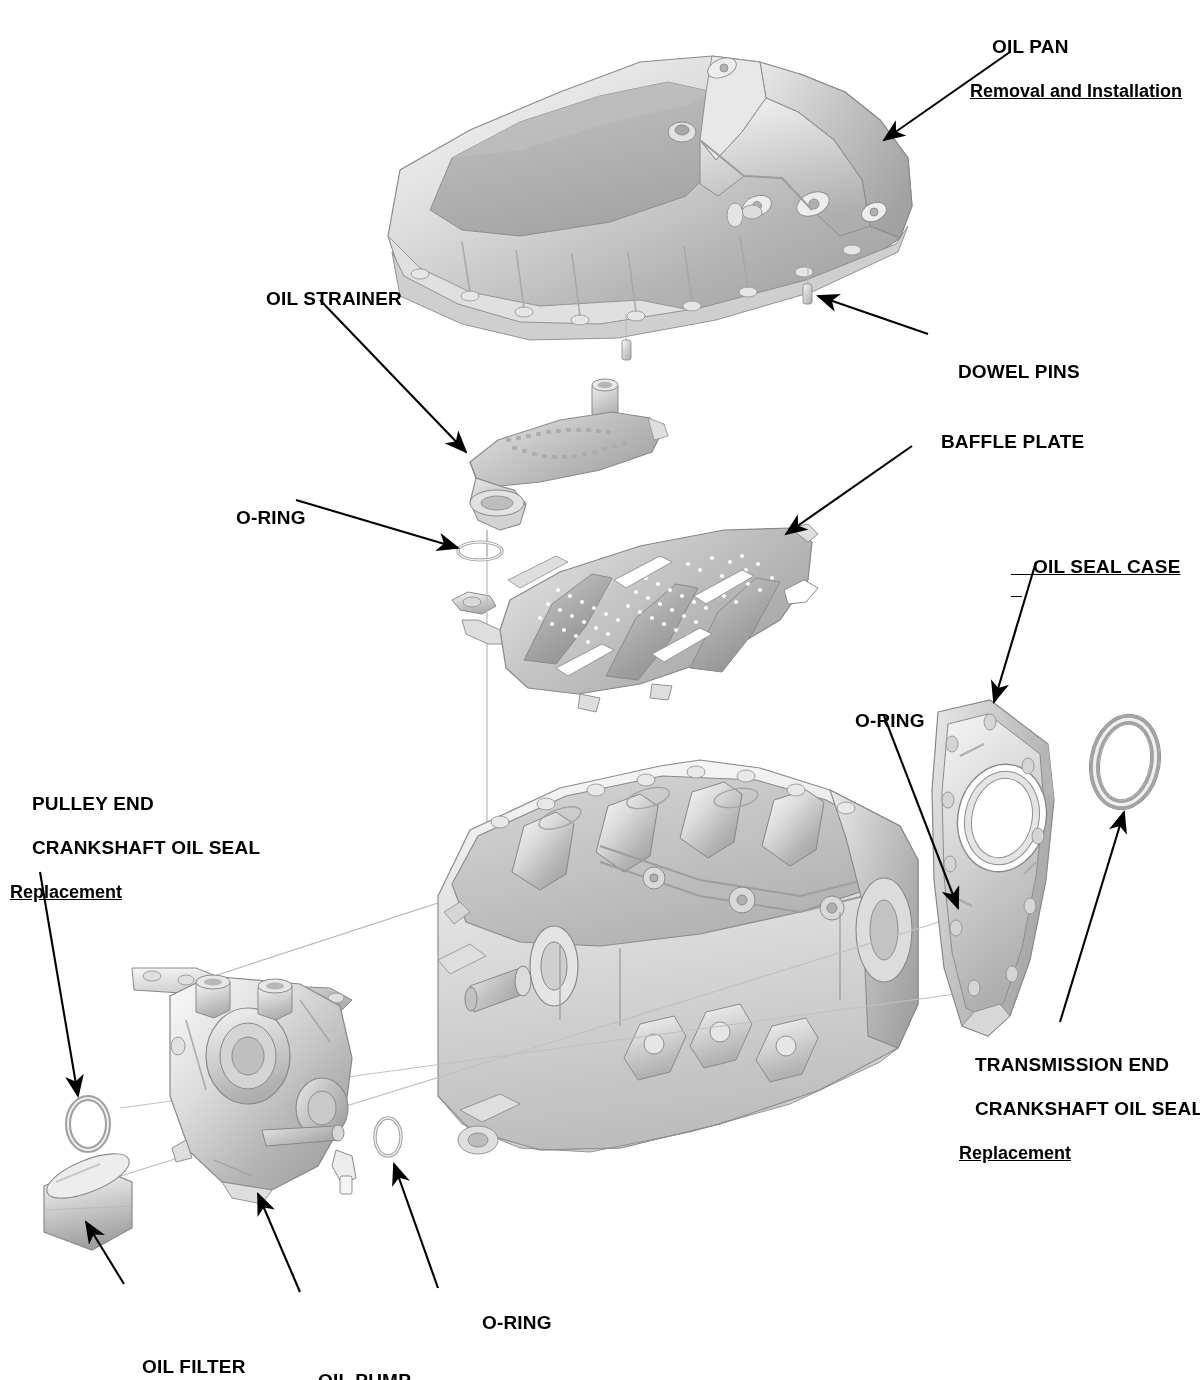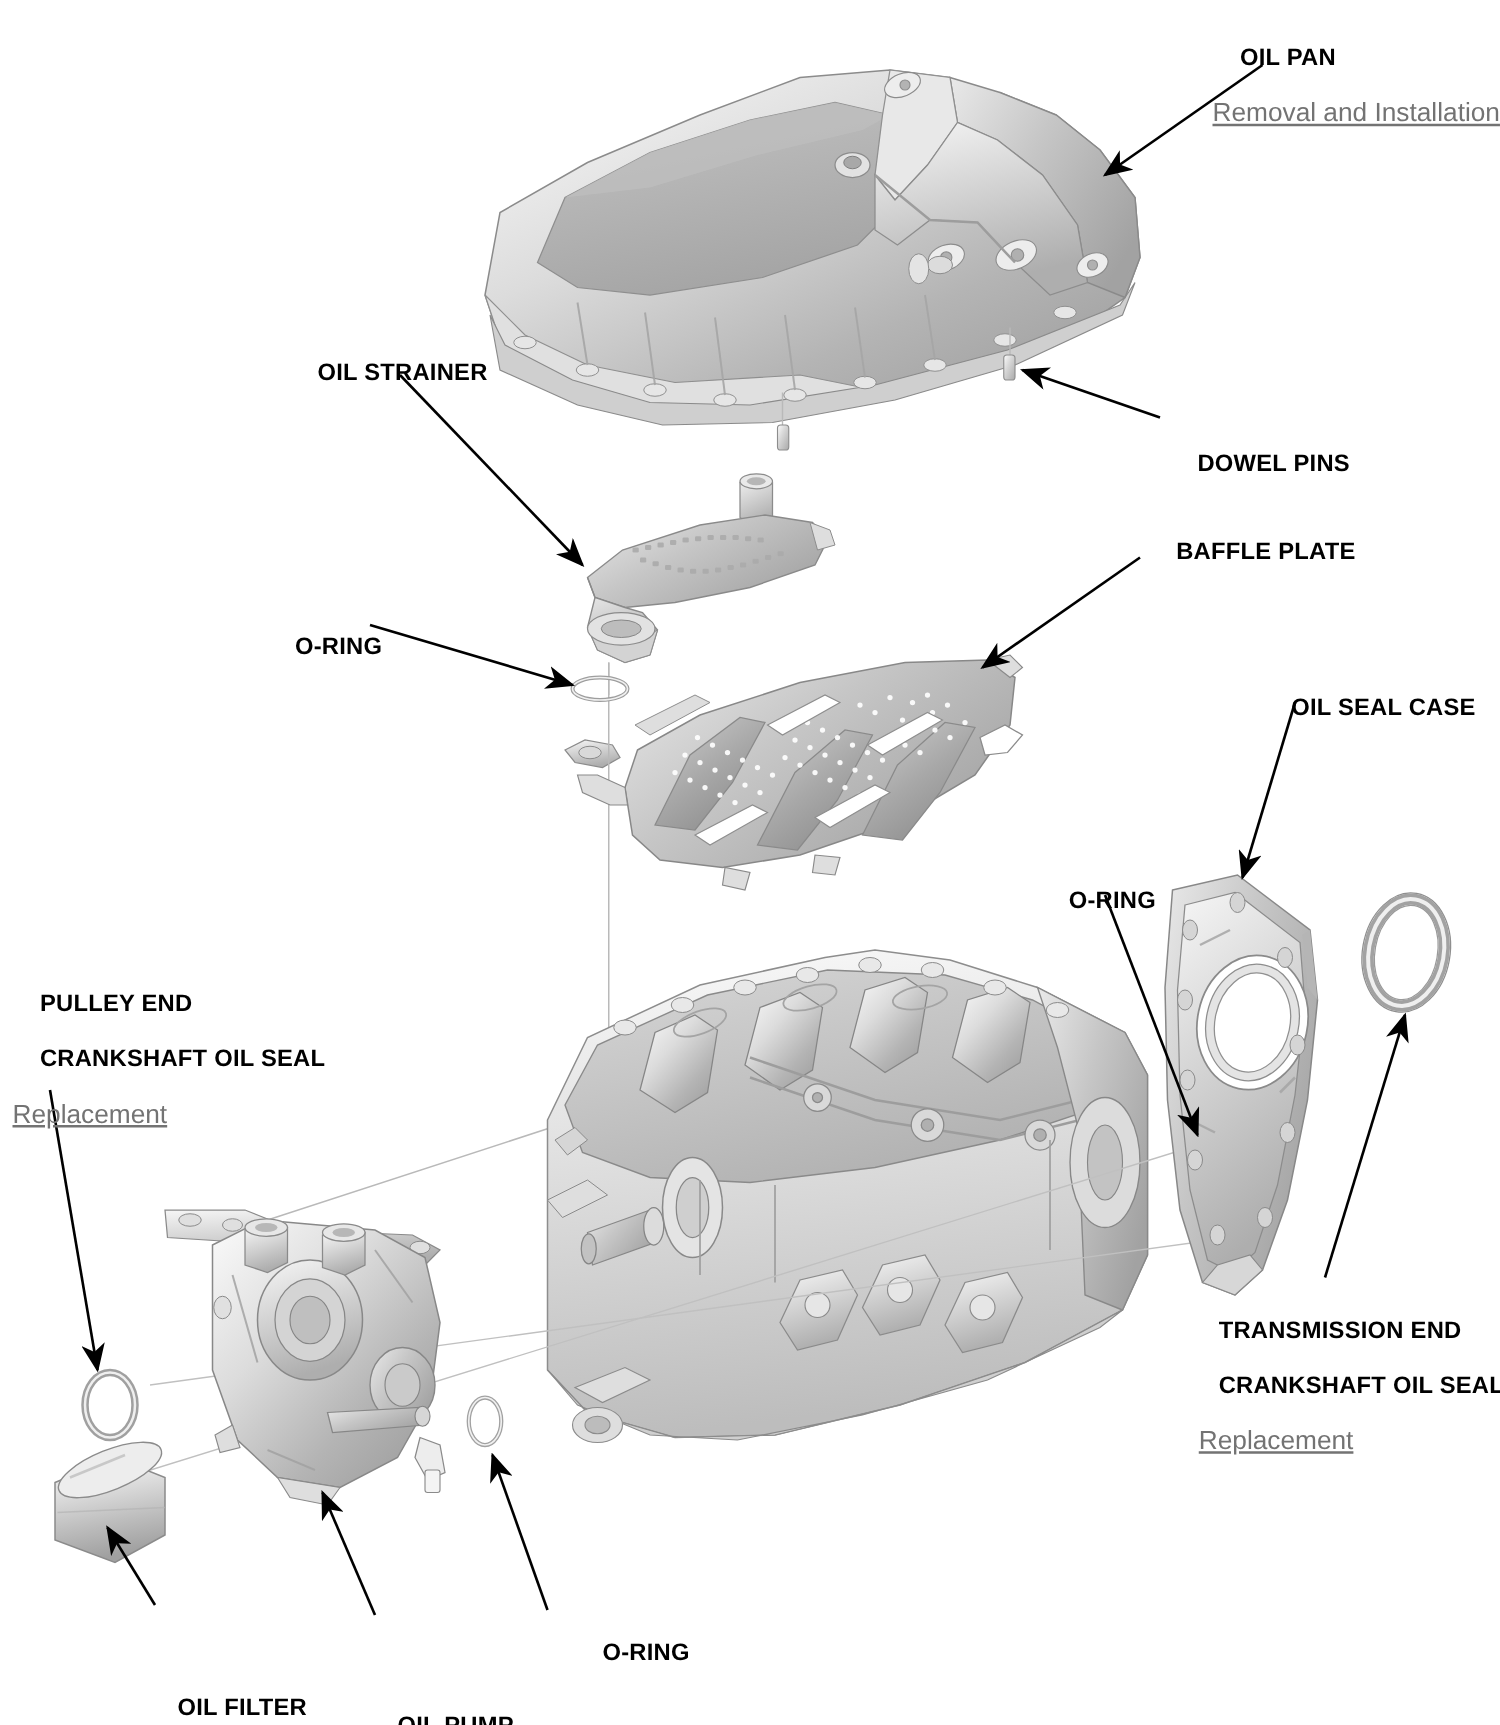--- a/index.html
+++ b/index.html
@@ -28,24 +28,24 @@
     font-family: "Liberation Sans", sans-serif;
     font-size: 19px;
     font-weight: bold;
     color: #000000;
     line-height: 22px;
     white-space: pre;
     letter-spacing: 0.2px;
   }
   .label .sub {
     display: block;
-    font-weight: normal;
-    color: #737373;
+    font-weight: bold;
+    color: #000000;
     text-decoration: underline;
-    font-size: 21px;
+    font-size: 18px;
     letter-spacing: 0;
   }
 </style>
 </head>
 <body>
 
 <div id="stage">
 
   <svg class="art" viewBox="0 0 1200 1380">
     <defs>
@@ -538,37 +538,37 @@
 
       <path d="M438,1288 L394,1164" marker-end="url(#arrowHead)"></path>
     </g>
   </svg>
 
   <div class="label" style="left:970px; top:14px;">
     <span>OIL PAN</span>
     <span class="sub">Removal and Installation</span>
   </div>
 
-  <div class="label" style="left:232px; top:266px;">
+  <div class="label" style="left:244px; top:266px;">
     <span>OIL STRAINER</span>
   </div>
 
   <div class="label" style="left:936px; top:339px;">
     <span>DOWEL PINS</span>
   </div>
 
   <div class="label" style="left:919px; top:409px;">
     <span>BAFFLE PLATE</span>
   </div>
 
   <div class="label" style="left:214px; top:485px;">
     <span>O-RING</span>
   </div>
 
-  <div class="label" style="left:1011px; top:534px;">
+  <div class="label" style="left:1011px; top:534px;text-decoration:underline;">
     <span>OIL SEAL CASE</span>
   </div>
 
   <div class="label" style="left:833px; top:688px;">
     <span>O-RING</span>
   </div>
 
   <div class="label" style="left:10px; top:771px;">
     <span>PULLEY END</span><br>
     <span>CRANKSHAFT OIL SEAL</span>

